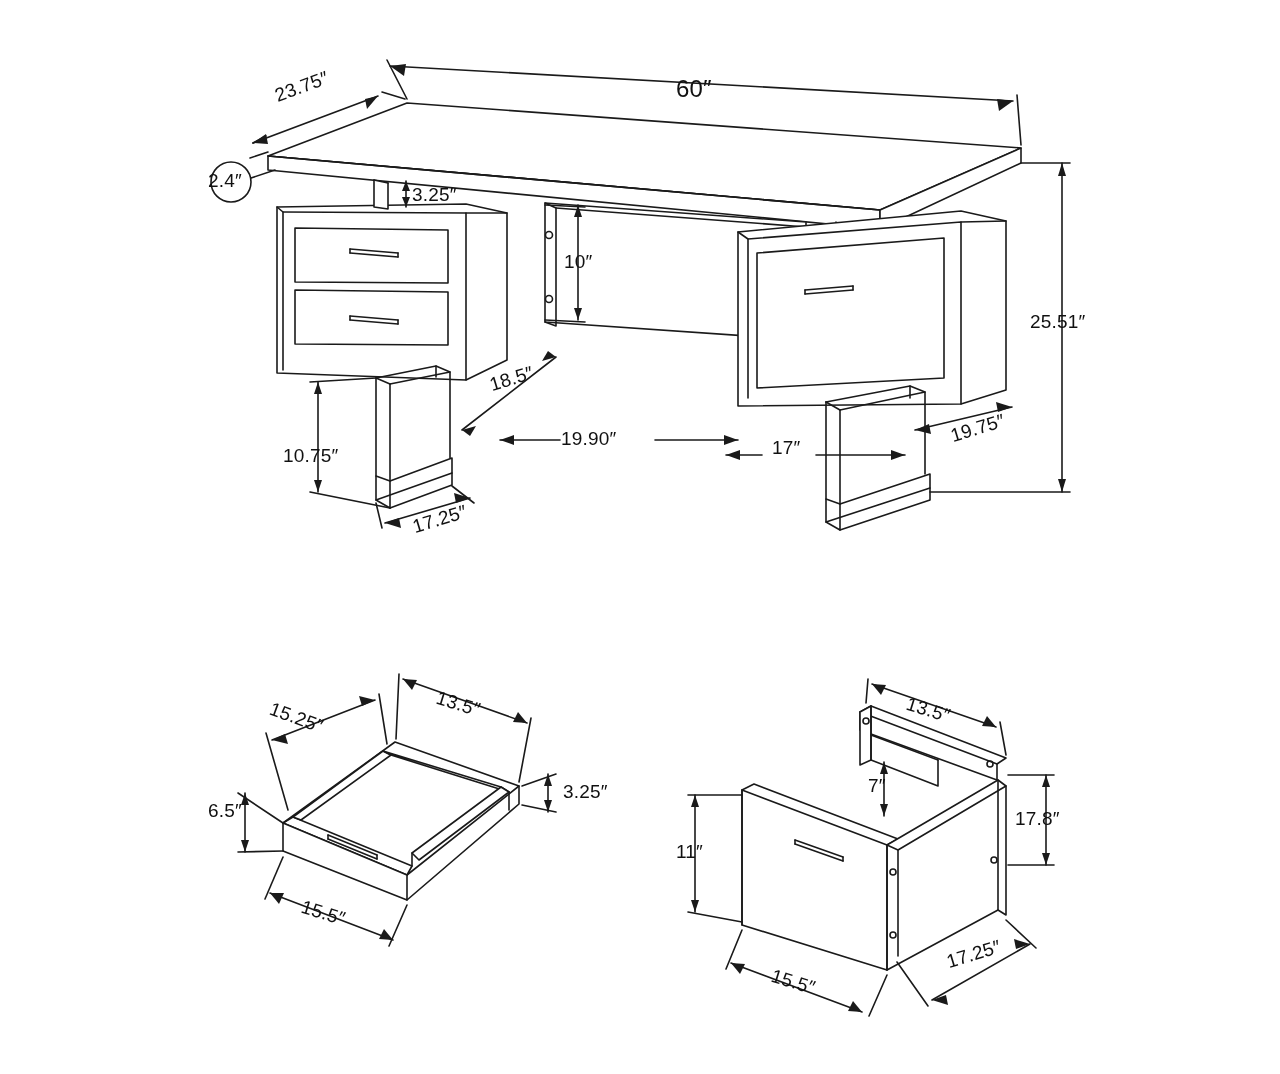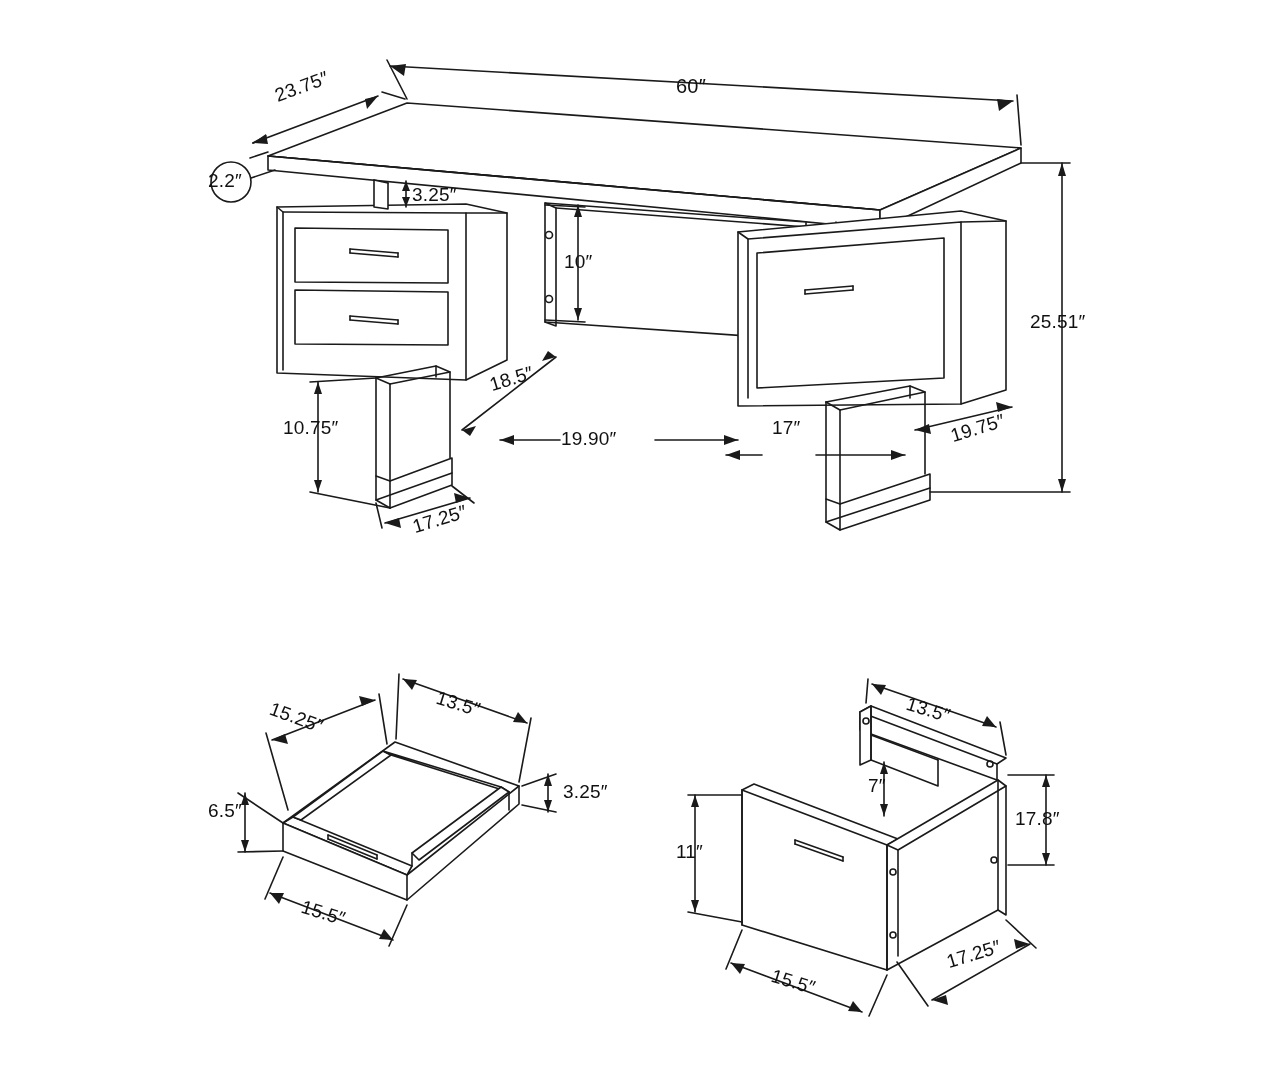--- a/index.html
+++ b/index.html
@@ -24,21 +24,21 @@
   }
   .dimlabel {
     position: absolute;
     font-family: "Liberation Sans", sans-serif;
     font-size: 19px;
     color: #111111;
     white-space: nowrap;
     letter-spacing: 0.2px;
   }
   .dimlabel.big {
-    font-size: 20px;
+    font-size: 24px;
   }
   .rot-a { transform: rotate(-20deg); transform-origin: left top; }
   .rot-b { transform: rotate(20deg); transform-origin: left top; }
   .rot-c { transform: rotate(-17deg); transform-origin: left top; }
   .rot-d { transform: rotate(17deg); transform-origin: left top; }
 </style>
 </head>
 <body>
 
 <div id="sheet">
@@ -349,35 +349,35 @@
         <line x1="1006" y1="920" x2="1036" y2="948"></line>
       </g>
 
     </g>
   </svg>
 
   <div class="dimlabel rot-a" style="left:272px; top:86px;">23.75″</div>
 
   <div class="dimlabel big" style="left:676px; top:75px;">60″</div>
 
-  <div class="dimlabel" style="left:208px; top:170px;">2.2″</div>
+  <div class="dimlabel" style="left:208px; top:170px;">2.4″</div>
 
   <div class="dimlabel" style="left:412px; top:184px;">3.25″</div>
 
   <div class="dimlabel" style="left:564px; top:251px;">10″</div>
 
   <div class="dimlabel" style="left:1030px; top:311px;">25.51″</div>
 
-  <div class="dimlabel" style="left:283px; top:417px;">10.75″</div>
+  <div class="dimlabel" style="left:283px; top:445px;">10.75″</div>
 
   <div class="dimlabel rot-c" style="left:487px; top:375px;">18.5″</div>
 
   <div class="dimlabel" style="left:561px; top:428px;">19.90″</div>
 
-  <div class="dimlabel" style="left:772px; top:417px;">17″</div>
+  <div class="dimlabel" style="left:772px; top:437px;">17″</div>
 
   <div class="dimlabel rot-c" style="left:948px; top:426px;">19.75″</div>
 
   <div class="dimlabel rot-c" style="left:410px; top:517px;">17.25″</div>
 
   <div class="dimlabel rot-b" style="left:274px; top:698px;">15.25″</div>
 
   <div class="dimlabel rot-d" style="left:440px; top:687px;">13.5″</div>
 
   <div class="dimlabel" style="left:208px; top:800px;">6.5″</div>

